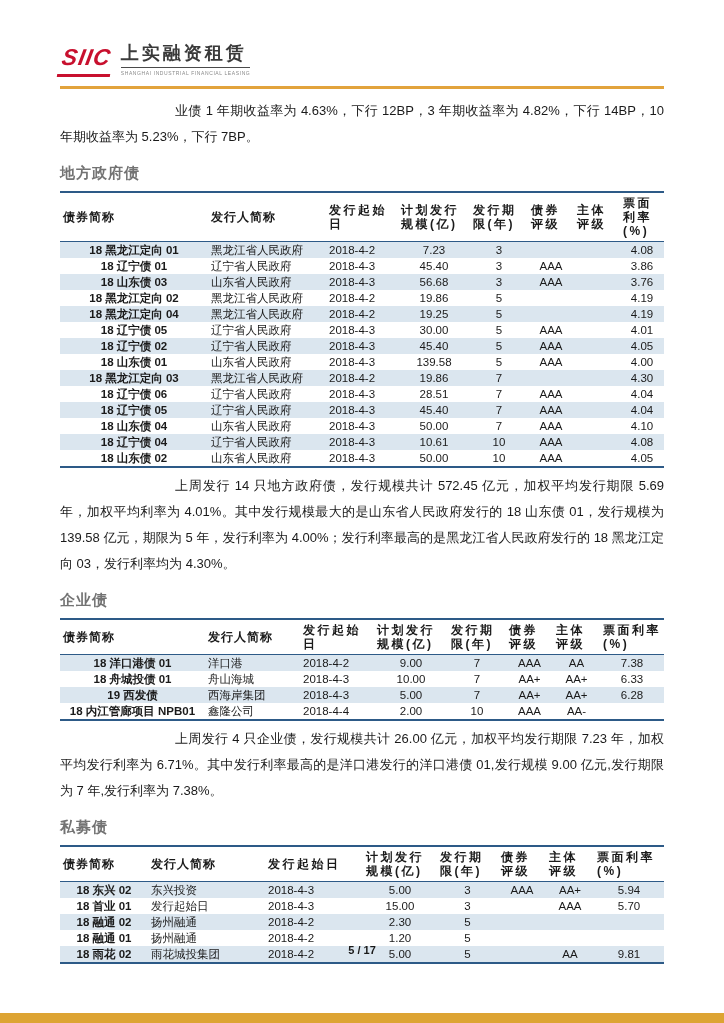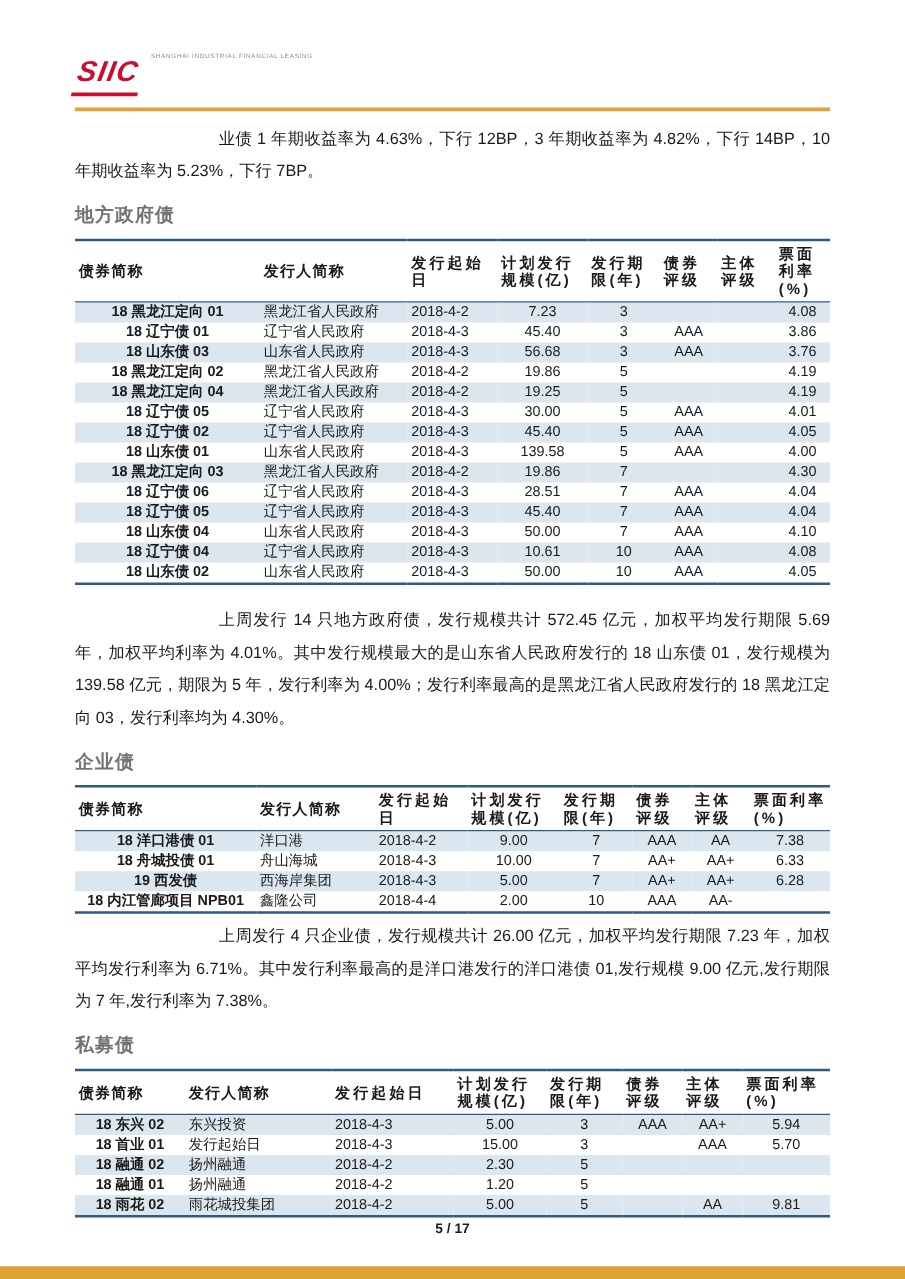--- a/index.html
+++ b/index.html
@@ -53,36 +53,37 @@
     height:16px; padding:0 3px; vertical-align:middle; white-space:nowrap;
     line-height:16px;
   }
   table.bond-tbl tbody tr:nth-child(odd) { background:#dbe6ef; }
   table.bond-tbl td:nth-child(1) { font-weight:700;text-align:center; }
   table.bond-tbl td:nth-child(2), table.bond-tbl td:nth-child(3) { text-align:left; }
   table.bond-tbl td:nth-child(n+4) { text-align:center; }
 
   
   .page-footer {
-    position:absolute; top:977px; left:0; width:724px; text-align:center;
+    position:absolute; top:944px; left:0; width:724px; text-align:center;
     font-size:11px; font-weight:700; color:#1a1a1a;
   }
   .bottom-accent-bar {
     position:absolute; bottom:0; left:0; width:724px; height:10px; background:#dda433;
   }
 </style>
 </head>
 <body>
 
 <div class="page">
 
   <div class="doc-header">
     <div class="logo-row">
       <div class="siic-mark">SIIC</div>
       <div class="logo-names">
+        <div class="logo-cn">上实融资租赁</div>
         <div class="logo-en">SHANGHAI INDUSTRIAL FINANCIAL LEASING</div>
       </div>
     </div>
   </div>
   <div class="header-rule"></div>
 
   <p class="body-par">业债 1 年期收益率为 4.63%，下行 12BP，3 年期收益率为 4.82%，下行 14BP，10 年期收益率为 5.23%，下行 7BP。</p>
 
   <div>
     <div class="section-title">地方政府债</div>
@@ -245,21 +246,21 @@
             <td>山东省人民政府</td>
             <td>2018-4-3</td>
             <td>50.00</td>
             <td>10</td>
             <td>AAA</td>
             <td></td>
             <td>4.05</td>
           </tr>
         </tbody>
     </table>
-    <p class="body-par" style="margin-top:15px">上周发行 14 只地方政府债，发行规模共计 572.45 亿元，加权平均发行期限 5.69 年，加权平均利率为 4.01%。其中发行规模最大的是山东省人民政府发行的 18 山东债 01，发行规模为 139.58 亿元，期限为 5 年，发行利率为 4.00%；发行利率最高的是黑龙江省人民政府发行的 18 黑龙江定向 03，发行利率均为 4.30%。</p>
+    <p class="body-par" style="margin-top:5px">上周发行 14 只地方政府债，发行规模共计 572.45 亿元，加权平均发行期限 5.69 年，加权平均利率为 4.01%。其中发行规模最大的是山东省人民政府发行的 18 山东债 01，发行规模为 139.58 亿元，期限为 5 年，发行利率为 4.00%；发行利率最高的是黑龙江省人民政府发行的 18 黑龙江定向 03，发行利率均为 4.30%。</p>
   </div>
 
   <div>
     <div class="section-title">企业债</div>
     <table class="bond-tbl">
       <colgroup>
         <col style="width:145px">
           <col style="width:95px">
           <col style="width:74px">
           <col style="width:74px">

